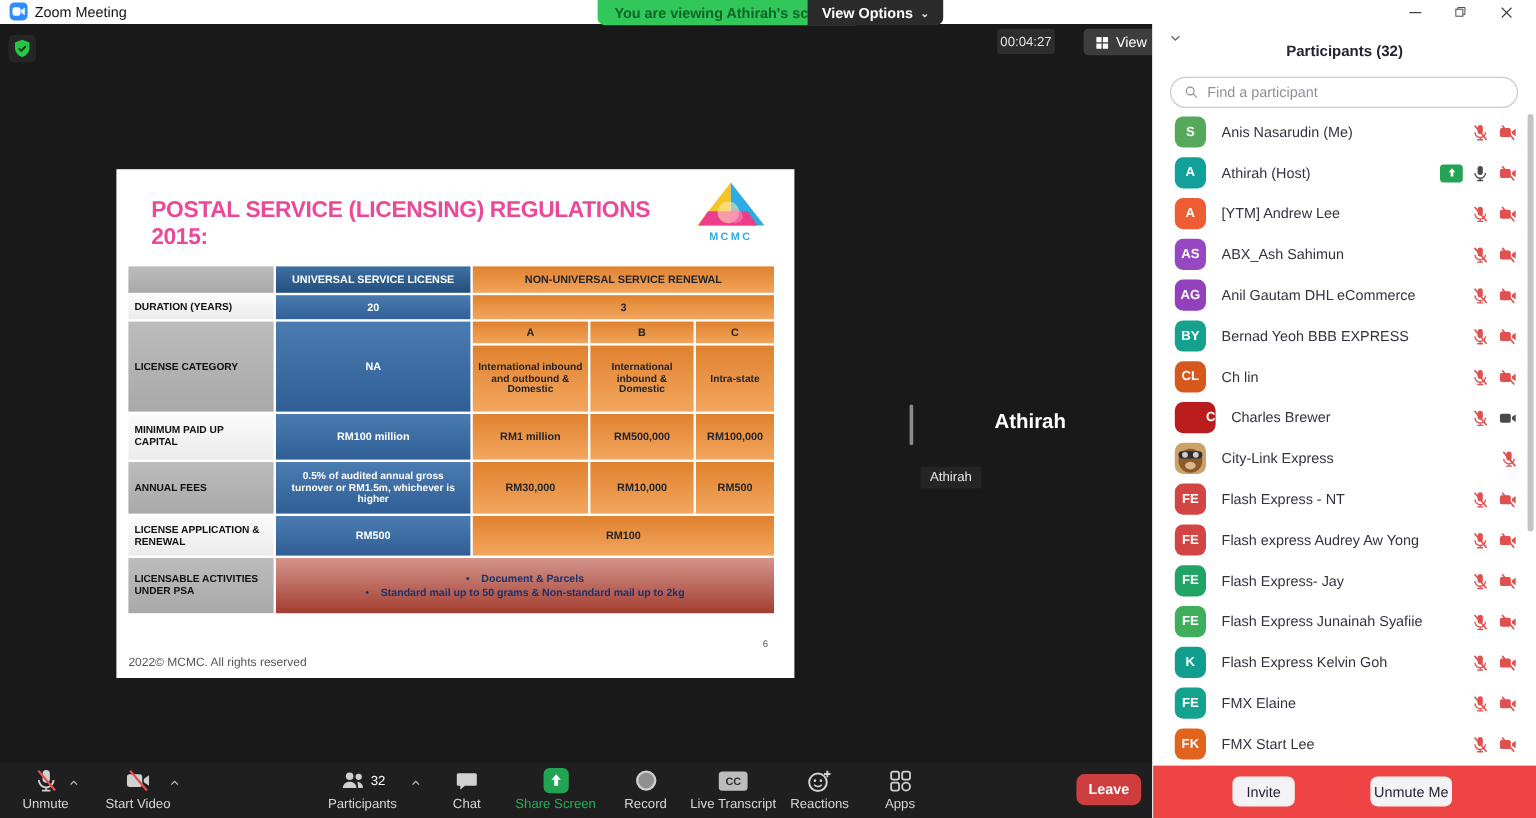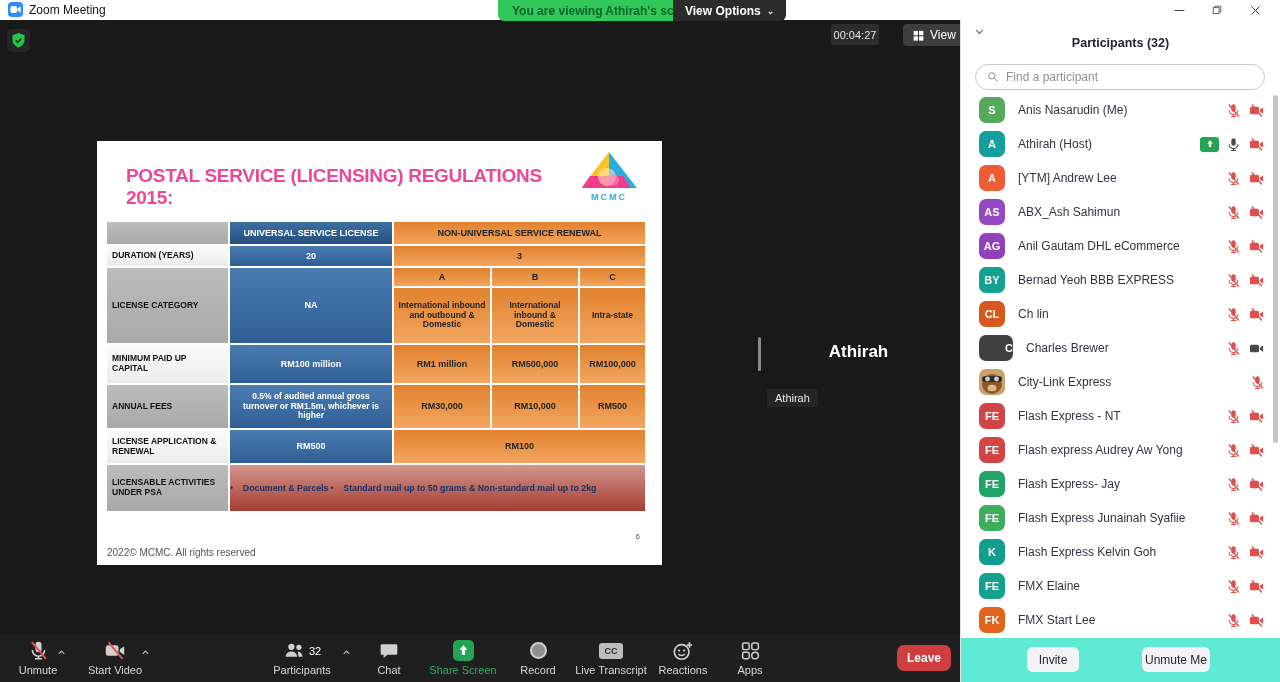--- a/index.html
+++ b/index.html
@@ -54,21 +54,21 @@
   .cell { display:flex; align-items:center; justify-content:center; text-align:center;
           font-weight:bold; line-height:1.15; }
   .c-lab  { justify-content:flex-start; text-align:left; padding:2px 5px; font-size:8.5px; color:#111; }
   .c-gray   { background:linear-gradient(180deg,#bcbcbc,#a9a9a9); }
   .c-light  { background:linear-gradient(180deg,#fbfbfb,#ebebeb); }
   .c-bluehdr{ background:linear-gradient(180deg,#3e6fa3,#234f7c); color:#fff; font-size:9px; }
   .c-blue   { background:linear-gradient(180deg,#4b7cb1,#2f5f95); color:#fff; font-size:9px; padding:1px 4px; }
   .c-orahdr { background:linear-gradient(180deg,#e0822f,#f2a45c); color:#20242c; font-size:9px; }
   .c-ora    { background:linear-gradient(180deg,#e0822f,#f3a65f); color:#20242c; font-size:9px; padding:1px 3px; }
   .c-red    { background:linear-gradient(180deg,#d4958c,#a33d31); color:#17336b; font-size:8.8px;
-              flex-direction:row; justify-content:flex-start; gap:2px; }
+              flex-direction:column; justify-content:center; gap:2px; }
   .rline::before { content:"•    "; white-space:pre; }
 
   
   #toolbar { position:absolute; left:0; bottom:0; width:960px; height:47px; background:#1f1f1f; }
   .tbtn { position:absolute; top:5px; width:70px; display:flex; flex-direction:column; align-items:center; gap:3px; }
   .tbtn .tlabel { font-size:11px; color:#d6d6d6; white-space:nowrap; }
   .ticon { height:21px; display:flex; align-items:center; gap:4px; color:#d0d0d0; }
   .tcaret { position:absolute; top:12px; color:#bfbfbf; }
   .share-sq { width:21px; height:21px; border-radius:5px; background:#23a455; display:flex;
               align-items:center; justify-content:center; }
@@ -97,21 +97,21 @@
   .pav { width:26px; height:26px; border-radius:7px; color:#fff; font-size:11px; font-weight:bold;
          display:flex; align-items:center; justify-content:center; flex:none; }
   .pname { margin-left:13px; font-size:12px; color:#333340; flex:1; white-space:nowrap;
            overflow:hidden; text-overflow:ellipsis; }
   .pstat { display:flex; align-items:center; gap:7px; color:#e0504e; }
   .dark { color:#4a4a4a; }
   .share-badge { width:19px; height:15px; border-radius:3px; background:#23a455; display:flex;
                  align-items:center; justify-content:center; }
   #plist-scrollbar { position:absolute; right:2px; top:95px; width:5px; height:348px;
                      background:#c4c4c4; border-radius:3px; }
-  #panel-footer { position:absolute; left:0; bottom:0; width:320px; height:44px; background:#5eead4; }
+  #panel-footer { position:absolute; left:0; bottom:0; width:320px; height:44px; background:#ef4444; }
   .pfbtn { position:absolute; top:9px; height:25px; border:none; border-radius:6px; background:#f3f3f5;
            color:#232333; font-size:12px; font-family:"Liberation Sans", sans-serif;
            display:flex; align-items:center; justify-content:center; }
   #invite-btn { left:66px; width:52px; }
   #unmuteme-btn { left:181px; width:68px; }
   svg.i { display:block; }
 </style>
 </head>
 <body>
 
@@ -554,21 +554,21 @@
             <span>
               <svg class="i" width="17" height="15" viewBox="0 0 24 24">
                 <use href="#sym-cam"></use>
                 <use href="#sym-slash"></use>
               </svg>
             </span>
           </span>
       </div>
 
       <div class="prow">
-        <span class="pav" style="background: #404040; padding-left: 34px;">CB</span>
+        <span class="pav" style="background: #b91c1c; padding-left: 34px;">CB</span>
         <span class="pname">Charles Brewer</span>
         <span class="pstat">
             <span>
               <svg class="i" width="15" height="15" viewBox="0 0 24 24">
                 <use href="#sym-mic"></use>
                 <use href="#sym-slash"></use>
               </svg>
             </span>
             <span class="dark">
               <svg class="i" width="17" height="15" viewBox="0 0 24 24">

